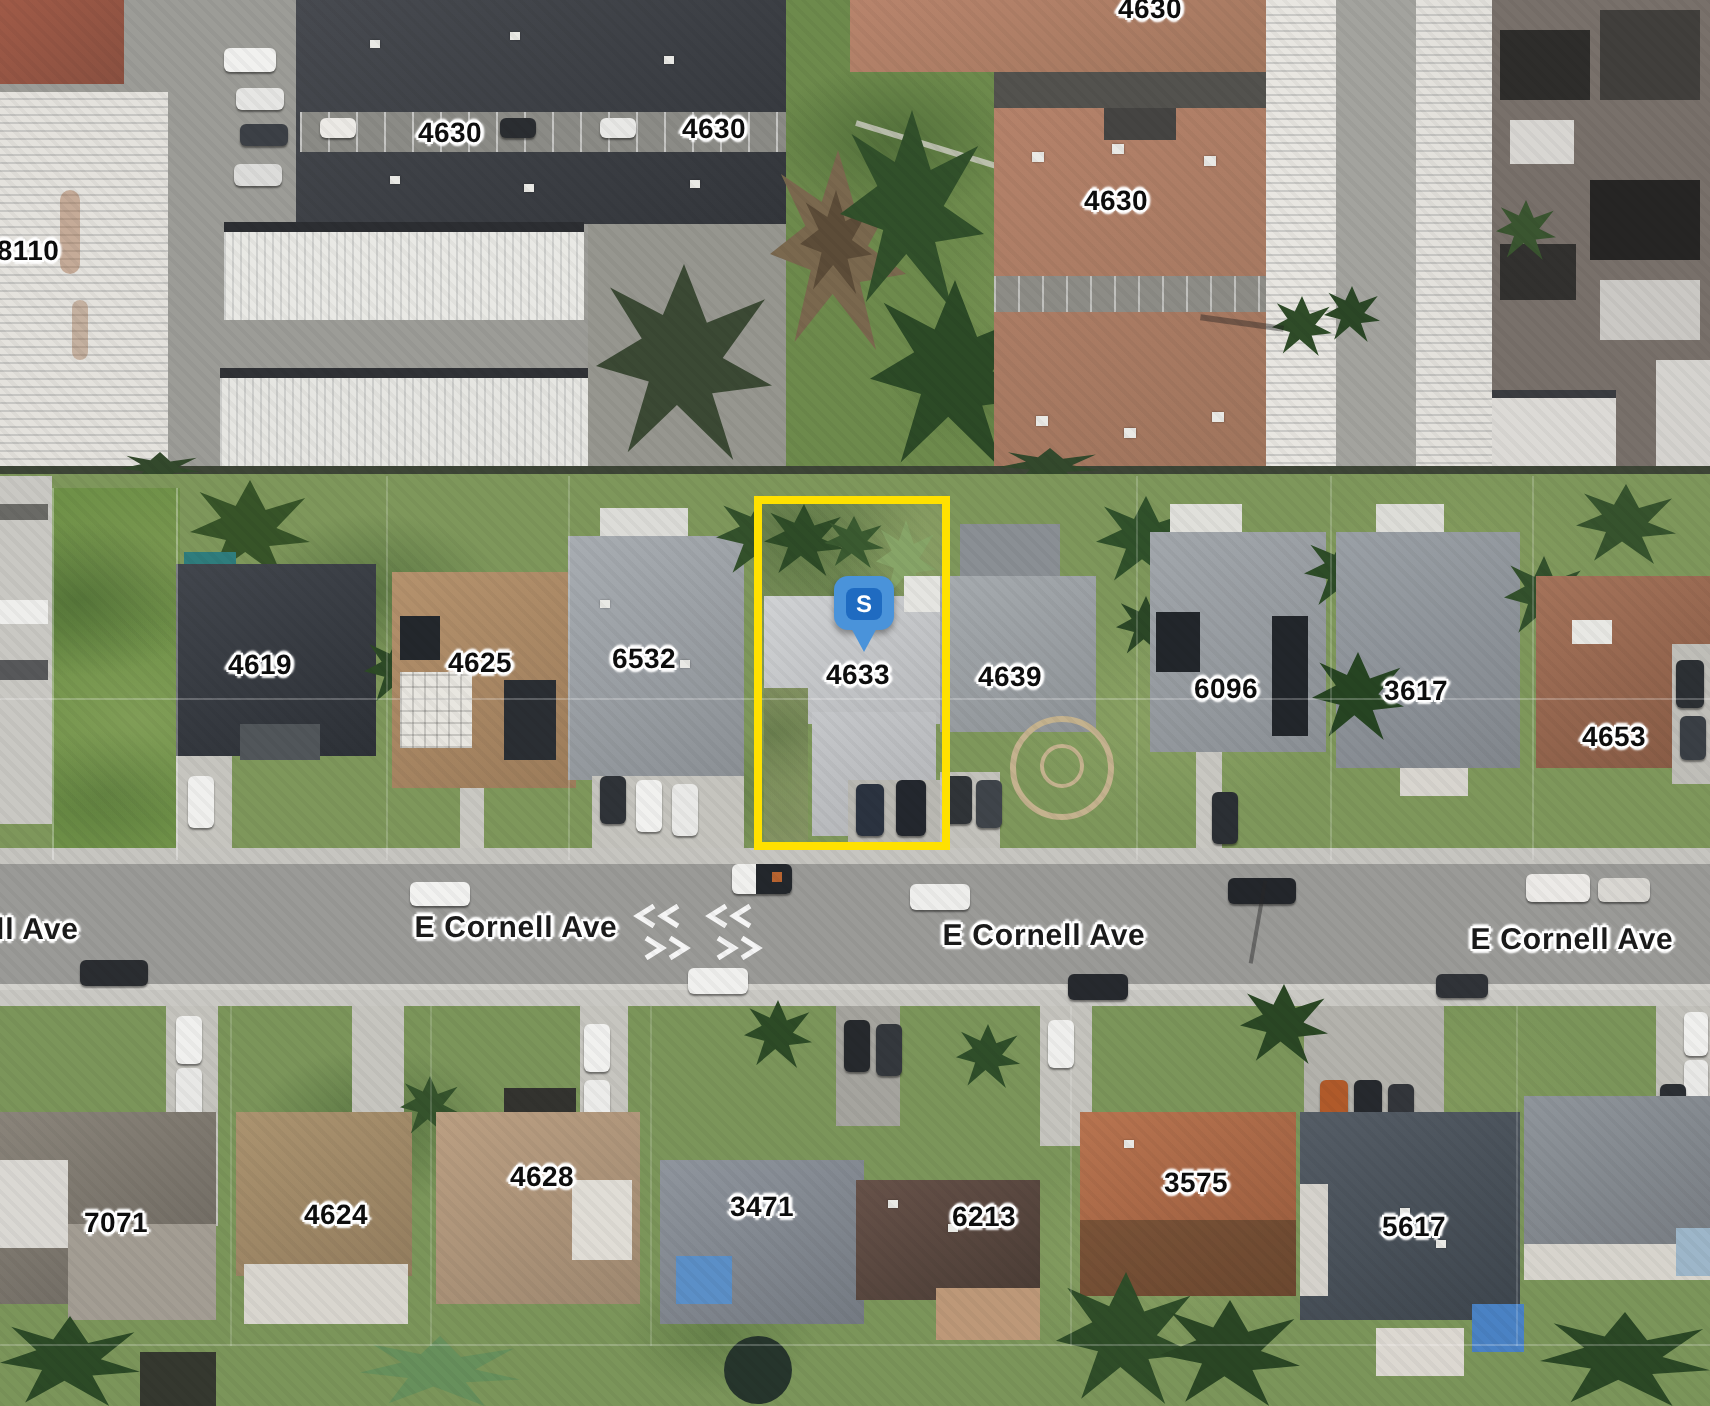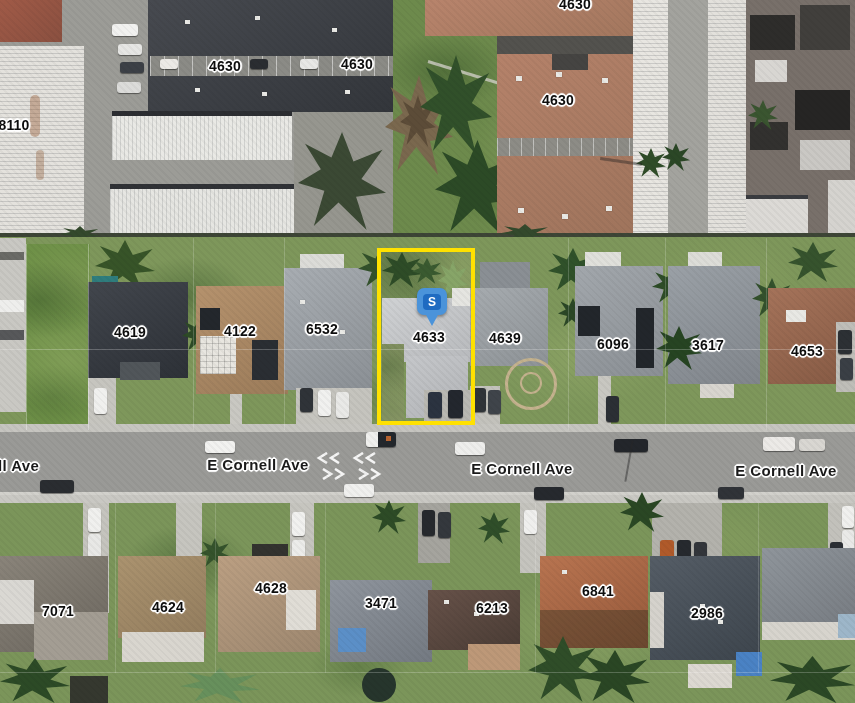--- a/index.html
+++ b/index.html
@@ -302,33 +302,33 @@
     </div>
     <div class="tail" style="border-top-color: rgb(74, 147, 218);"></div>
   </div>
 
   <div class="lbl" style="left:14px;top:125px;">8110</div>
   <div class="lbl" style="left:225px;top:66px;">4630</div>
   <div class="lbl" style="left:357px;top:64px;">4630</div>
   <div class="lbl" style="left:575px;top:4px;">4630</div>
   <div class="lbl" style="left:558px;top:100px;">4630</div>
   <div class="lbl" style="left:130px;top:332px;">4619</div>
-  <div class="lbl" style="left:240px;top:331px;">4122</div>
+  <div class="lbl" style="left:240px;top:331px;">4625</div>
   <div class="lbl" style="left:322px;top:329px;">6532</div>
   <div class="lbl" style="left:429px;top:337px;z-index:55;">4633</div>
   <div class="lbl" style="left:505px;top:338px;">4639</div>
   <div class="lbl" style="left:613px;top:344px;">6096</div>
   <div class="lbl" style="left:708px;top:345px;">3617</div>
-  <div class="lbl" style="left:807px;top:351px;">4653</div>
+  <div class="lbl" style="left:807px;top:368px;">4653</div>
   <div class="lbl" style="left:58px;top:611px;">7071</div>
   <div class="lbl" style="left:168px;top:607px;">4624</div>
   <div class="lbl" style="left:271px;top:588px;">4628</div>
   <div class="lbl" style="left:381px;top:603px;">3471</div>
   <div class="lbl" style="left:492px;top:608px;">6213</div>
-  <div class="lbl" style="left:598px;top:591px;">6841</div>
-  <div class="lbl" style="left:707px;top:613px;">2986</div>
+  <div class="lbl" style="left:598px;top:591px;">3575</div>
+  <div class="lbl" style="left:707px;top:613px;">5617</div>
 
   <div class="slbl slbl-left" style="left:-2px;top:465px;">ll Ave</div>
   <div class="slbl" style="left:258px;top:464px;">E Cornell Ave</div>
   <div class="slbl" style="left:522px;top:468px;">E Cornell Ave</div>
   <div class="slbl" style="left:786px;top:470px;">E Cornell Ave</div>
 
 </div>
 
 </body></html>

